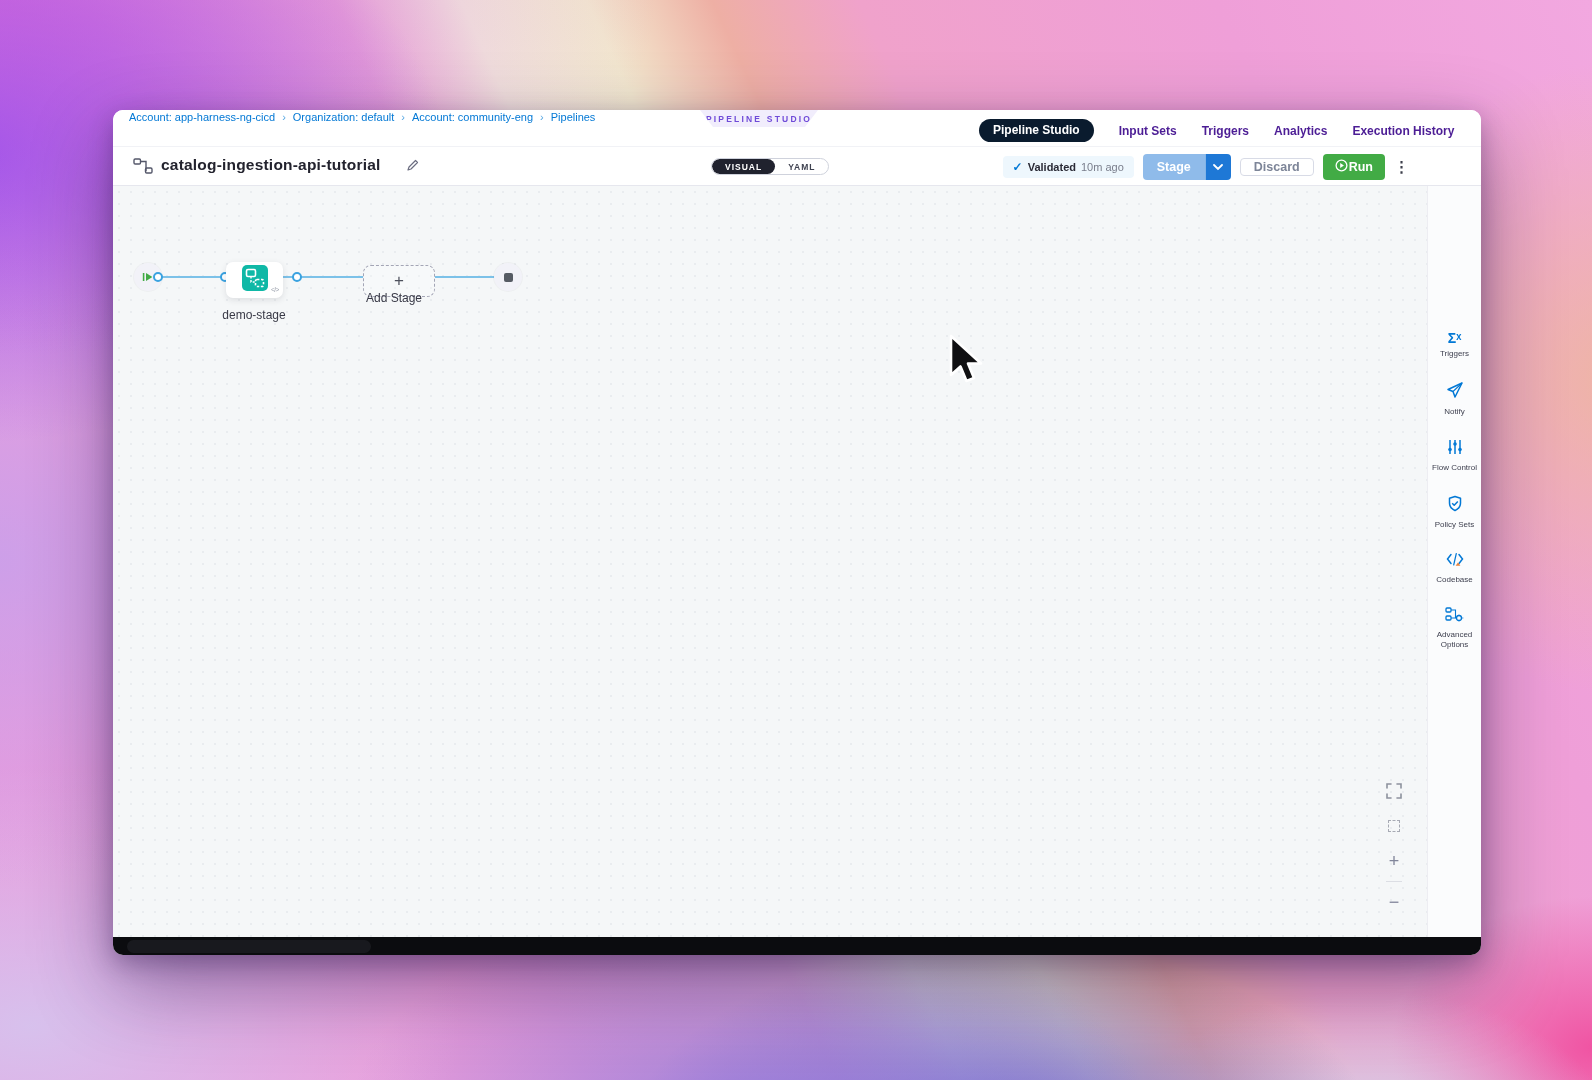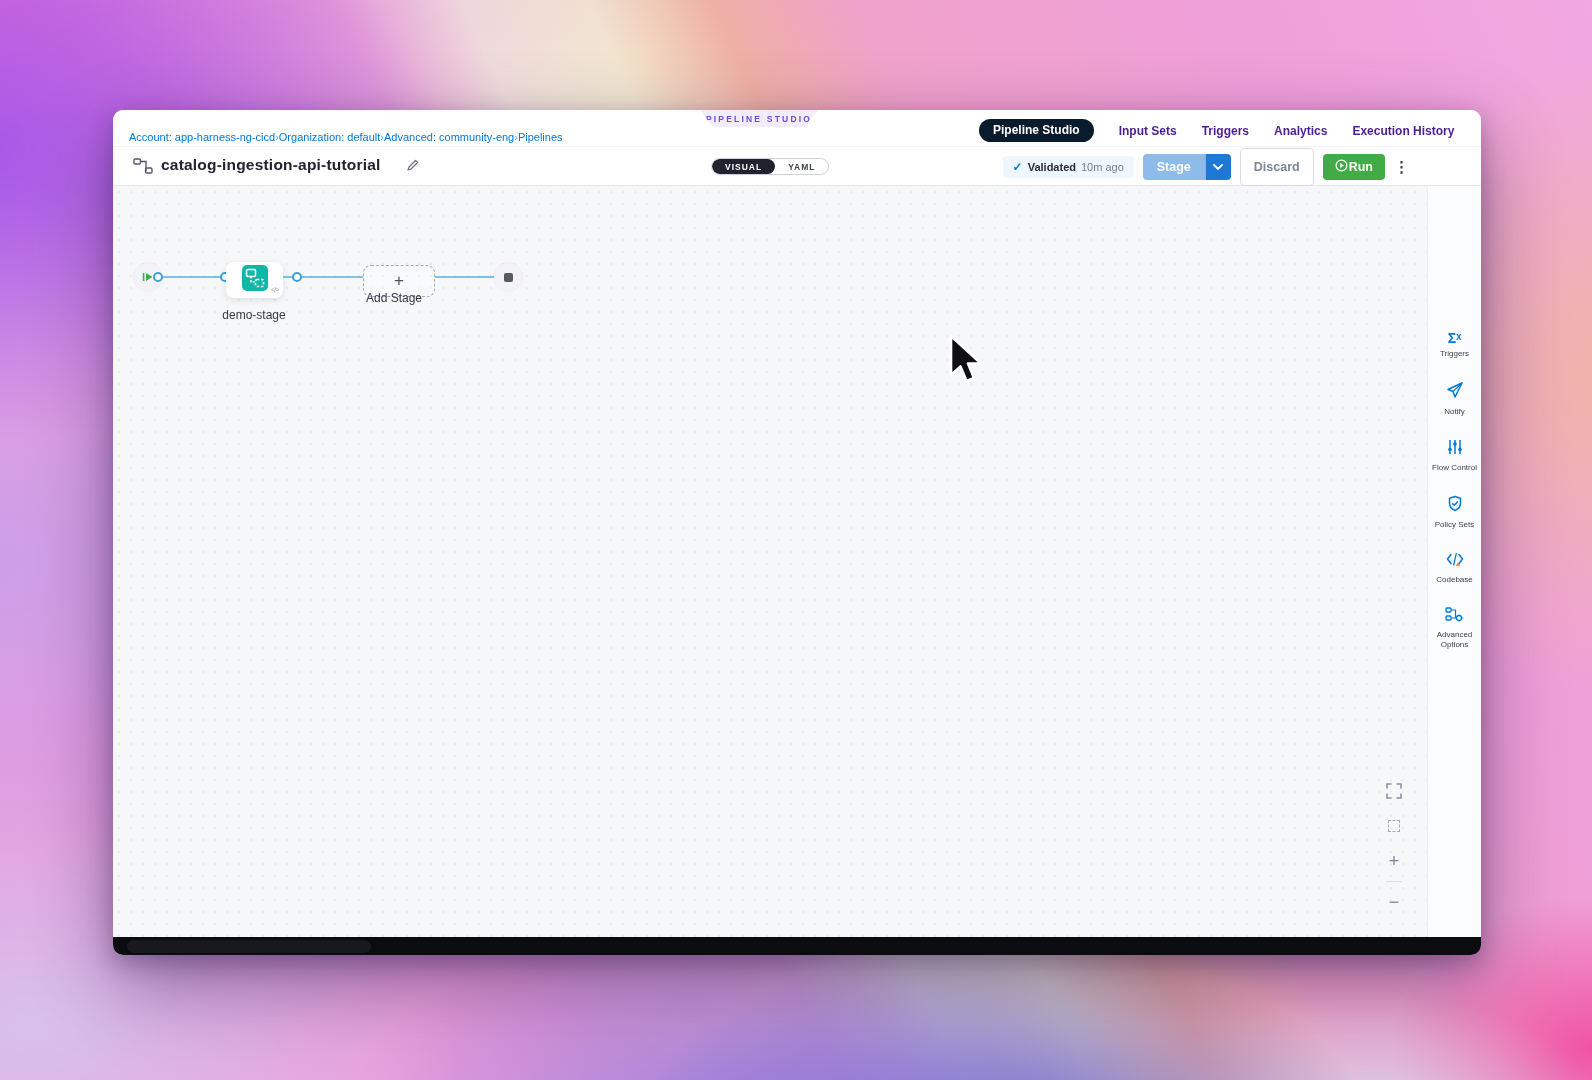--- a/index.html
+++ b/index.html
@@ -24,21 +24,21 @@
   
   .window {
     position:absolute; left:113px; top:110px; width:1368px; height:845px;
     background:#ffffff; border-radius:10px; overflow:hidden;
     box-shadow:0 30px 80px rgba(35,15,70,.45), 0 8px 24px rgba(35,15,70,.30);
   }
 
   
   .header { position:absolute; left:0; top:0; right:0; height:76px; background:#fff; border-bottom:1px solid #e6e7ee; }
   .crumb-row { position:absolute; left:0; top:0; right:0; height:37px; border-bottom:1px solid #f1f2f6; }
-  .breadcrumb { position:absolute; left:16px; top:21px; font-size:11px; color:#0278d5; display:flex; align-items:center; white-space:nowrap; }
+  .breadcrumb { position:absolute; left:16px; top:1px; font-size:11px; color:#0278d5; display:flex; gap:7px; align-items:center; white-space:nowrap; }
   .breadcrumb a { color:#0278d5; text-decoration:none; cursor:pointer; }
   .breadcrumb .sep { color:#56a7e2; font-size:11px; }
 
   .studio-badge {
     position:absolute; left:587px; top:0; width:118px; height:17px;
     background:#f1edfc; color:#6f4bd8; font-size:8.5px; font-weight:bold; letter-spacing:2.2px;
     display:flex; align-items:center; justify-content:center;
     clip-path:polygon(0 0, 100% 0, calc(100% - 13px) 100%, 13px 100%);
   }
 
@@ -57,21 +57,21 @@
   .vt-off { color:#3f4250; }
 
   .actions { position:absolute; right:72px; top:6px; height:27px; display:flex; align-items:center; gap:9px; }
   .validated { display:flex; align-items:center; gap:5px; background:#eef7fd; border-radius:4px; padding:4px 10px; font-size:11px; }
   .validated .chk { color:#0278d5; font-weight:bold; font-size:12px; }
   .validated .vtxt { color:#2a2a36; font-weight:bold; }
   .validated .vago { color:#7a7e8c; }
   .save-split { display:flex; height:26px; }
   .save-main { background:#8fbbea; color:#fff; font-weight:bold; font-size:12.5px; border:none; padding:0 14px; border-radius:4px 0 0 4px; cursor:pointer; }
   .save-caret { background:#1e78d6; border:none; width:26px; border-radius:0 4px 4px 0; cursor:pointer; display:flex; align-items:center; justify-content:center; border-left:1px solid rgba(255,255,255,.45); }
-  .discard-btn { height:38px; background:#fff; border:1px solid #d8dbe6; border-radius:4px; color:#7d8598; font-size:12.5px; font-weight:600; padding:0 13px; cursor:pointer; }
+  .discard-btn { height:18px; background:#fff; border:1px solid #d8dbe6; border-radius:4px; color:#7d8598; font-size:12.5px; font-weight:600; padding:0 13px; cursor:pointer; }
   .run-btn { height:26px; background:#42ab45; border:none; border-radius:4px; color:#fff; font-size:12.5px; font-weight:bold; padding:0 12px; cursor:pointer; display:flex; align-items:center; gap:1px; }
   .kebab { border:none; background:none; color:#3c3e4a; font-size:15px; font-weight:bold; cursor:pointer; line-height:1; }
 
   
   .canvas {
     position:absolute; left:0; top:76px; width:1314px; height:751px;
     background-color:#f5f7f8;
     background-image:radial-gradient(circle, #e9ecef 1px, rgba(0,0,0,0) 1.2px);
     background-size:12px 12px;
   }
@@ -108,21 +108,21 @@
 <div class="bg">
   <div class="window">
 
     <div class="header">
       <div class="crumb-row">
         <div class="breadcrumb">
           <a>Account: app-harness-ng-cicd</a>
           <span class="sep">›</span>
           <a>Organization: default</a>
           <span class="sep">›</span>
-          <a>Advanced: community-eng</a>
+          <a>Account: community-eng</a>
           <span class="sep">›</span>
           <a>Pipelines</a>
         </div>
 
         <div class="studio-badge">PIPELINE STUDIO</div>
 
         <div class="nav">
           <div class="nav-pill">Pipeline Studio</div>
           <a class="nav-link">Input Sets</a>
           <a class="nav-link">Triggers</a>

